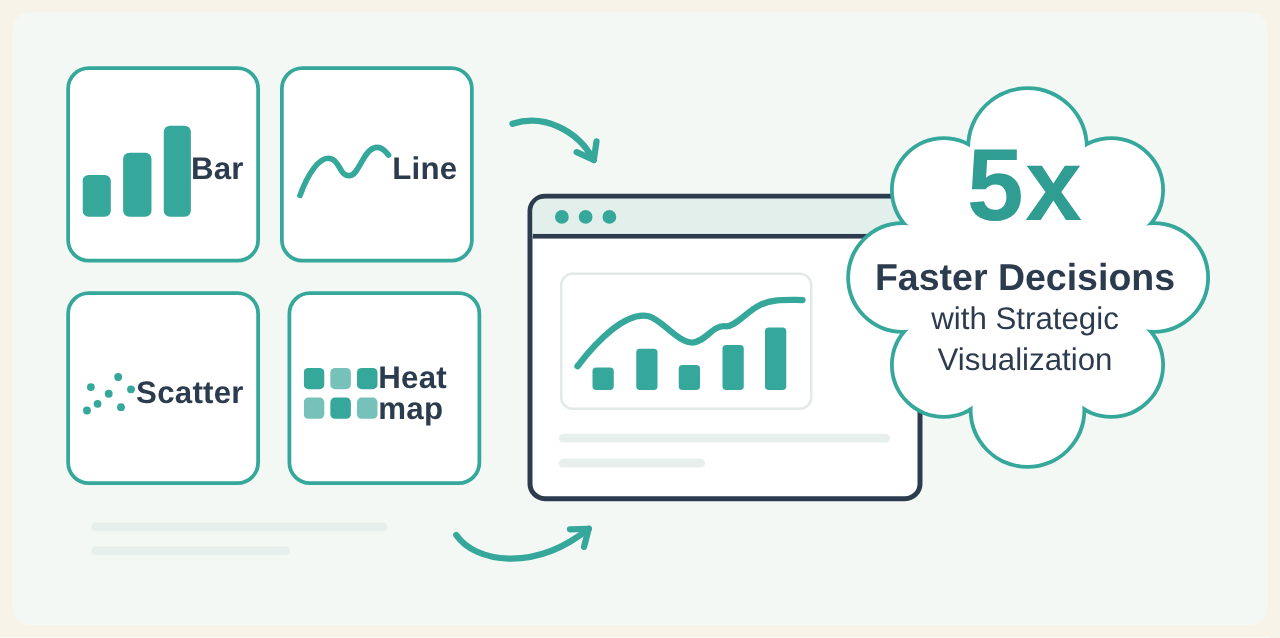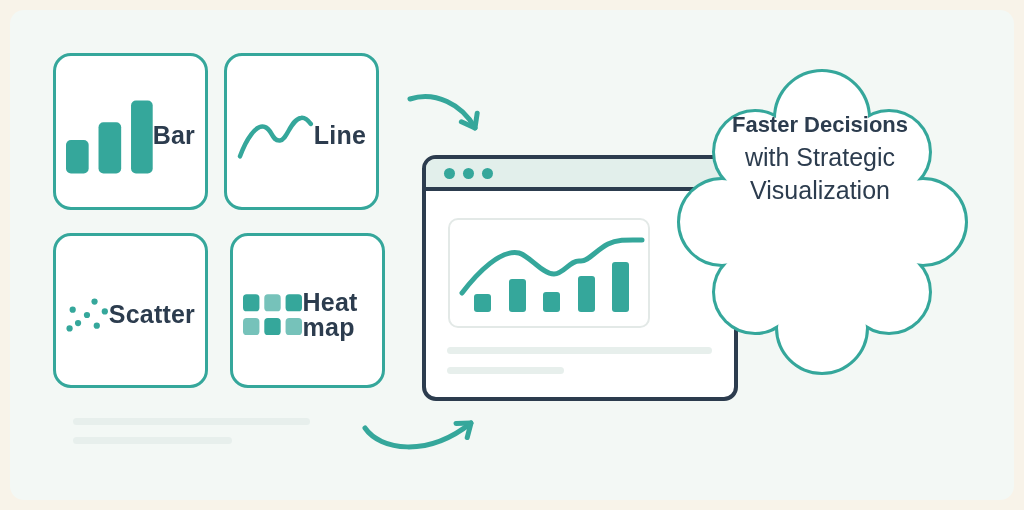--- a/index.html
+++ b/index.html
@@ -124,21 +124,21 @@
   }
   .stat {
     font-size: 82px; font-weight: 700;
     color: var(--teal_text);
     line-height: 1; letter-spacing: 1px;
   }
   .callout-line {
     font-size: 25px; color: var(--navy);
     line-height: 33px;
   }
-  .callout-line.bold { font-weight: 700; font-size: 22px; }
+  .callout-line.bold { font-weight: 700; font-size: 30px; margin-top: 16px; }
 </style>
 </head>
 <body>
 
 <div class="frame">
   <div class="canvas">
 
     <div class="card c1">
       <svg class="icon" width="88" height="76" viewBox="0 0 88 76">
         <rect class="icon-fill" x="0" y="42" width="23" height="34" rx="5"></rect>
@@ -234,20 +234,21 @@
           <circle cx="224" cy="92" r="40"></circle>
           <circle cx="57" cy="162" r="42"></circle>
           <circle cx="258" cy="162" r="42"></circle>
           <circle cx="90" cy="232" r="40"></circle>
           <circle cx="224" cy="232" r="40"></circle>
           <circle cx="157" cy="268" r="44"></circle>
           <circle cx="157" cy="162" r="90"></circle>
         </g>
       </svg>
       <div class="cloud-text">
+        <div class="stat">5x</div>
         <div class="callout-line bold">Faster Decisions</div>
         <div class="callout-line">with Strategic</div>
         <div class="callout-line">Visualization</div>
       </div>
     </div>
 
     <div class="ph-line ph1"></div>
     <div class="ph-line ph2"></div>
 
   </div>

